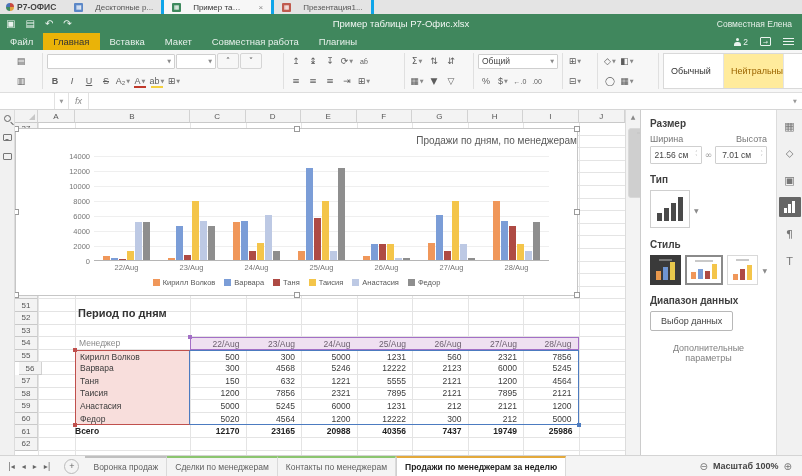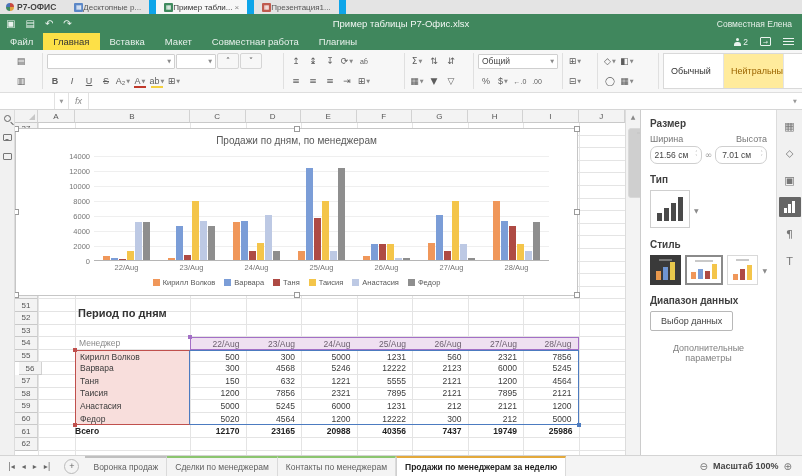--- a/index.html
+++ b/index.html
@@ -5,35 +5,35 @@
   * { margin:0; padding:0; box-sizing:border-box; }
   html,body { width:802px; height:476px; overflow:hidden; background:#fff;
     font-family:"Liberation Sans", sans-serif; -webkit-font-smoothing:antialiased; }
   .g { font-family:"DejaVu Sans", sans-serif; }
   .app { width:802px; height:476px; display:flex; flex-direction:column; position:relative; }
 
   
   .doctabs { height:14px; background:#e4e4e4; display:flex; align-items:stretch; font-size:8px; color:#444; flex:0 0 auto; }
   .logo { display:flex; align-items:center; gap:3px; padding:0 10px 0 6px; font-weight:bold; font-size:8.5px; }
   .logo-ico { width:8px; height:8px; border-radius:50%; background:conic-gradient(#c9493f 0 25%,#e0a33c 25% 50%,#3f8a5e 50% 75%,#4a72b8 75% 100%); }
-  .dtab { display:flex; align-items:center; gap:0; padding:0 8px; border-right:7px solid #0ea5e9; color:#555; max-width:110px; }
+  .dtab { display:flex; align-items:center; gap:12px; padding:0 8px; border-right:3px solid #0ea5e9; color:#555; max-width:110px; }
   .dtab.active { background:#f7f7f7; color:#333; }
   .dtab .ico { width:9px; height:9px; border-radius:1px; color:#fff; font-size:6px; line-height:9px; text-align:center; flex:0 0 auto; }
   .ico.docs { background:#5b87c7; } .ico.sheet { background:#3f8a5e; } .ico.slides { background:#c05a4e; }
   .dtab .lbl { white-space:nowrap; overflow:hidden; text-overflow:ellipsis; }
   .dtab .x { color:#888; font-size:8px; margin-left:2px; }
 
   
   .titlebar { height:19px; background:#40875d; color:#fff; position:relative; display:flex; align-items:center; flex:0 0 auto; }
   .tb-icons { position:absolute; left:6px; top:0; bottom:0; display:flex; align-items:center; gap:10px; font-size:10px; color:#eaf3ee; }
   .doc-title { width:100%; text-align:center; font-size:9.5px; color:#f2f7f4; }
   .user-name { position:absolute; right:10px; top:0; bottom:0; display:flex; align-items:center; font-size:8.5px; color:#e7f0ea; }
   .menubar { height:17px; background:#40875d; display:flex; align-items:stretch; position:relative; flex:0 0 auto; }
   .mtab { display:flex; align-items:center; padding:0 10px; font-size:9.5px; color:#e8f1ec; }
-  .mtab.active { background:#fde047; color:#333; }
+  .mtab.active { background:#eab308; color:#333; }
   .menu-right { position:absolute; right:8px; top:0; bottom:0; display:flex; align-items:center; gap:12px; color:#eaf3ee; }
   .collab { display:flex; align-items:center; gap:2px; font-size:8.5px; }
   .person { width:7px; height:8px; position:relative; }
   .person:before { content:""; position:absolute; left:2px; top:0; width:3px; height:3px; border-radius:50%; background:#eaf3ee; }
   .person:after { content:""; position:absolute; left:0; bottom:0; width:7px; height:4px; border-radius:3px 3px 0 0; background:#eaf3ee; }
   .boxarrow { width:11px; height:9px; border:1px solid #eaf3ee; border-radius:1px; font-size:6px; line-height:7px; text-align:center; }
   .burger { width:11px; height:9px; display:flex; flex-direction:column; justify-content:space-between; padding:1px 0; }
   .burger i { height:1.4px; background:#eaf3ee; display:block; }
 
   
@@ -73,21 +73,21 @@
   .corner i { position:absolute; right:2px; bottom:2px; border-left:6px solid transparent; border-bottom:6px solid #c7c7c7; }
   .hgridlines { position:absolute; left:23px; right:15px; top:13px; bottom:0;
     background:repeating-linear-gradient(to bottom, transparent 0, transparent 11.6px, #e4e4e4 11.6px, #e4e4e4 12.6px); }
   .vline { position:absolute; top:13px; bottom:0; width:1px; background:#e4e4e4; }
   .vscroll { position:absolute; right:0; top:0; bottom:0; width:15px; background:#f3f3f3; border-left:1px solid #dcdcdc; }
   .vscroll .up { height:13px; display:flex; align-items:center; justify-content:center; font-size:6px; color:#888; }
   .vscroll .thumb { position:absolute; left:2px; right:2px; top:18px; height:70px; background:#cfcfcf; border-radius:3px; }
 
   
   .chart { position:absolute; left:0; top:18px; width:563px; height:168px; background:#fff; border:1px solid #c6c6c6; z-index:5; }
-  .chart-title { position:absolute; left:0; right:0; top:6px; text-align:center; font-size:10px; color:#595959; }
+  .chart-title { position:absolute; left:0; right:0; top:6px; text-align:right; font-size:10px; color:#595959; }
   .plot { position:absolute; left:78px; top:27px; width:455px; height:105px; border-bottom:1px solid #b5b5b5; }
   .ytick { position:absolute; width:36px; text-align:right; font-size:7.5px; color:#767676; left:-40px; }
   .gl { position:absolute; left:0; right:0; height:1px; background:#efefef; }
   .ggrp { position:absolute; bottom:0; height:105px; display:flex; align-items:flex-end; justify-content:center; gap:1px; }
   .ggrp .xl { position:absolute; top:108px; left:0; right:0; text-align:center; font-size:7.5px; color:#767676; }
   .bar { width:7px; flex:0 0 auto; }
   .legend { position:absolute; left:0; right:0; top:149px; display:flex; justify-content:center; gap:9px; font-size:7.5px; color:#595959; }
   .litem { display:flex; align-items:center; gap:3px; white-space:nowrap; }
   .sw { width:7px; height:7px; flex:0 0 auto; }
   .hdl { position:absolute; width:6px; height:6px; background:#fff; border:1px solid #9a9a9a; z-index:6; }
@@ -106,21 +106,21 @@
   .c-val.rfirst { border-top:1px solid #4c7bc0; } .c-val.rlast { border-bottom:1px solid #4c7bc0; }
   .c-val.last { border-right:1px solid #4c7bc0; }
   .t-total { font-weight:bold; color:#222; }
   .rangedot { position:absolute; width:4px; height:4px; z-index:5; }
 
   
   .rpanel { width:136px; border-left:1px solid #cccccc; background:#fff; padding:8px 9px; font-size:9px; color:#555; overflow:hidden; }
   .rp-h { font-size:10px; font-weight:bold; color:#3f3f3f; margin-bottom:5px; }
   .rp-lblrow { display:flex; justify-content:space-between; margin-bottom:2px; color:#777; }
   .rp-inputs { display:flex; align-items:center; gap:3px; margin-bottom:10px; }
-  .spinbox { flex:1; height:18px; border:1px solid #cfcfcf; border-radius:7px; display:flex; align-items:center; }
+  .spinbox { flex:1; height:18px; border:1px solid #cfcfcf; border-radius:1px; display:flex; align-items:center; }
   .spinbox .val { flex:1; text-align:center; font-size:8.5px; color:#444; }
   .spinbox .spin { width:9px; display:flex; flex-direction:column; align-items:center; font-size:4.5px; color:#888; line-height:4px; }
   .linkico { color:#9a9a9a; font-size:9px; }
   .typebtn { width:40px; height:38px; border:1px solid #cfcfcf; background:#fff; display:flex; align-items:flex-end; justify-content:center; gap:2px; padding:6px; margin-bottom:2px; }
   .typebtn i { width:5px; background:#4a4a4a; display:block; }
   .type-row { display:flex; align-items:center; gap:4px; margin-bottom:9px; }
   .thumbs { display:flex; align-items:center; gap:4px; margin-bottom:10px; }
   .thumb { width:38px; height:30px; border:1px solid #d9d9d9; display:flex; align-items:flex-end; justify-content:center; gap:2px; padding:4px 4px; background:#fff; position:relative; }
   .thumb.dark { background:#3a3a3a; border-color:#3a3a3a; }
   .thumb.sel { border:2px solid #8a8a8a; }

